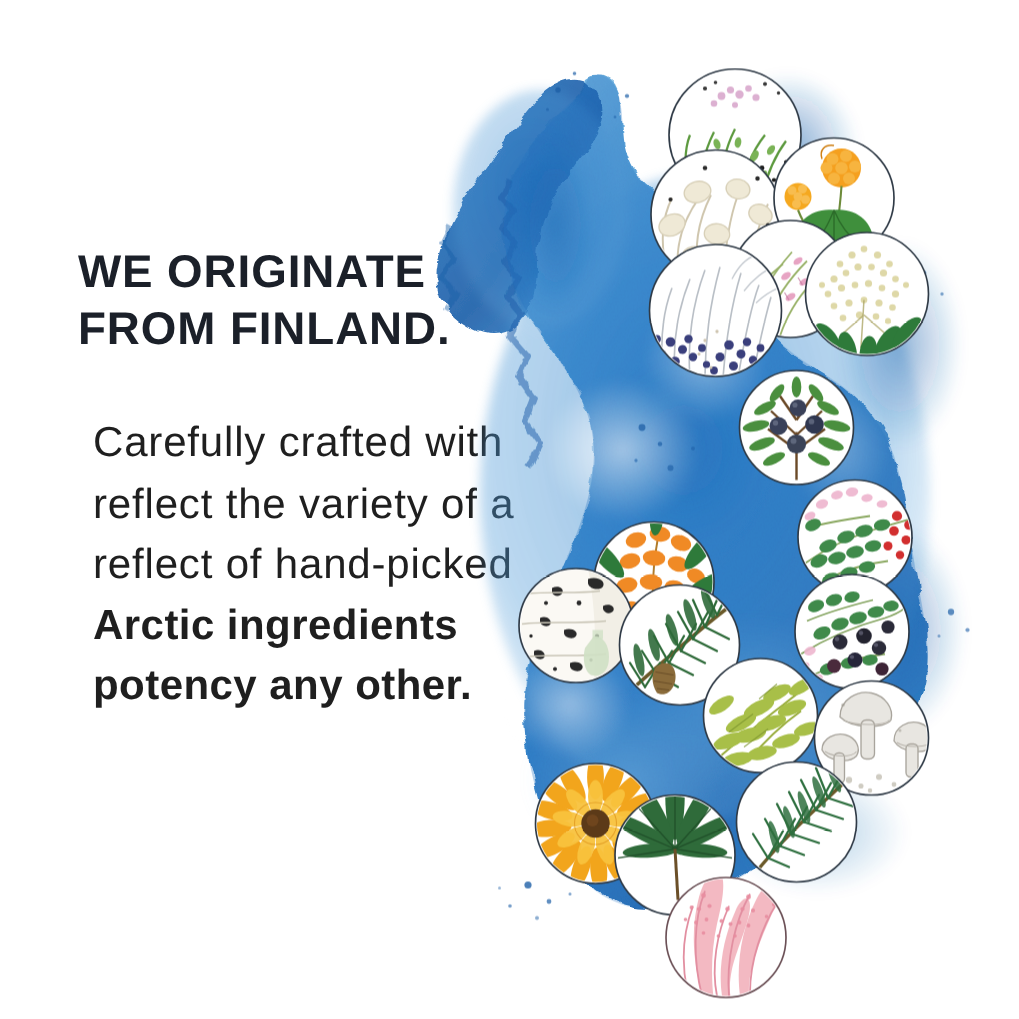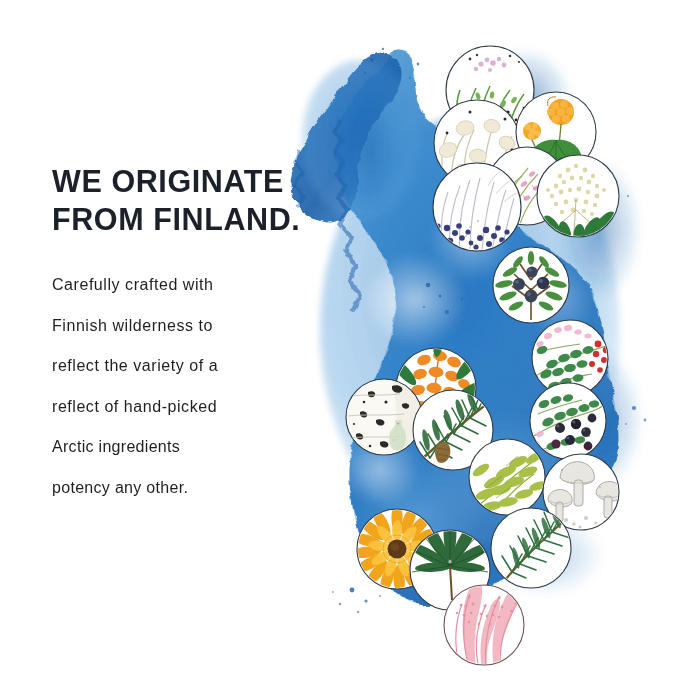--- a/index.html
+++ b/index.html
@@ -22,47 +22,46 @@
     font-family:"Liberation Sans", sans-serif;
     font-weight:bold;
     font-size:30.5px;
     line-height:38px;
     letter-spacing:0.6px;
     color:#1b2029;
     margin:0;
     white-space:pre-line;
   }
   .body-copy{
-    margin:0;
+    margin:10px;
     padding-top:27px;
     font-family:"Liberation Sans", sans-serif;
-    font-size:16px;
+    font-size:28px;
     line-height:40.5px;
     letter-spacing:0.55px;
     color:#1f1f1f;
     font-weight:300;
   }
   .body-copy .line{display:block;white-space:pre;}
-  .body-copy .line.strong{font-weight:normal;letter-spacing:0.3px;}
+  .body-copy .line.strong{font-weight:bold;letter-spacing:0.3px;}
 
   
   #art{position:absolute;left:0;top:0;width:679px;height:679px;}
 </style>
 </head>
 <body>
 
 <div id="stage">
 
   <div class="text-col">
     <h1 class="headline">WE ORIGINATE
 FROM FINLAND.</h1>
 
     <div class="body-copy">
       <span class="line">Carefully crafted with</span>
-      <span class="line">Finnish wilderness to</span>
       <span class="line">reflect the variety of a</span>
       <span class="line">reflect of hand-picked</span>
       <span class="line strong">Arctic ingredients</span>
       <span class="line strong">potency any other.</span>
     </div>
   </div>
 
   <svg id="art" viewBox="0 0 679 679" xmlns="http://www.w3.org/2000/svg">
     <defs>
 

